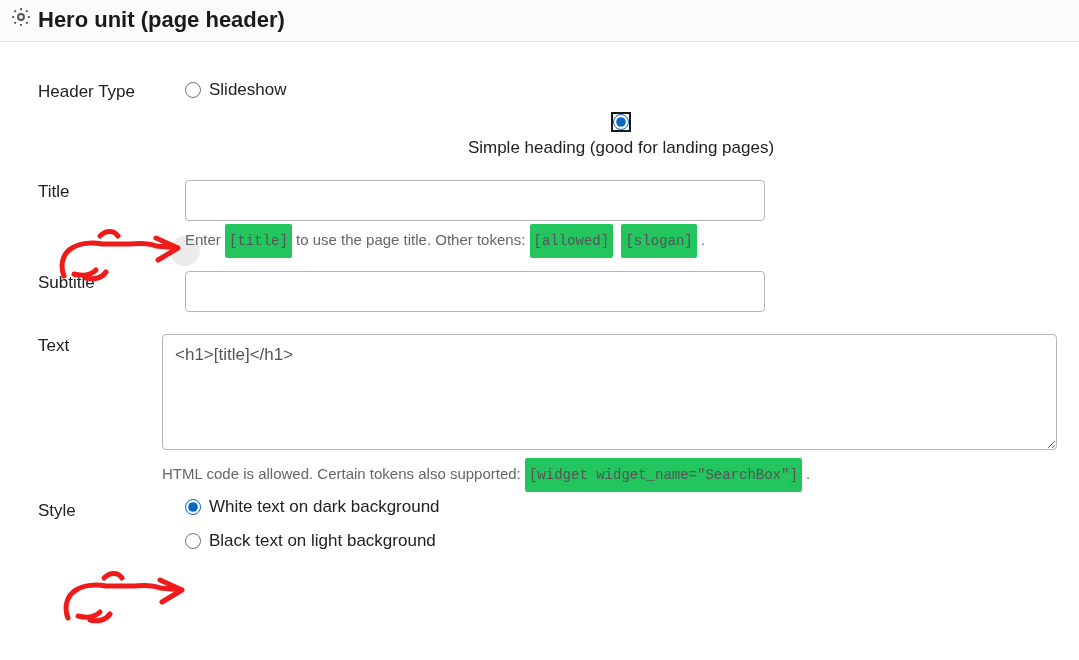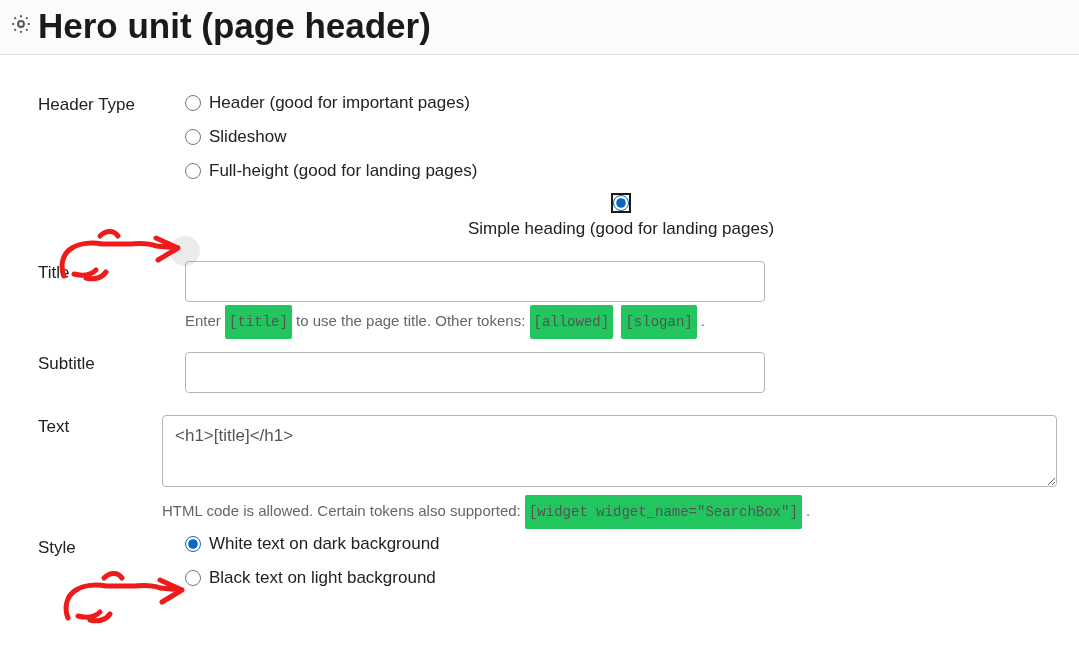--- a/index.html
+++ b/index.html
@@ -15,21 +15,21 @@
     }
     .panel-header {
       display: flex;
       align-items: center;
       gap: 6px;
       padding: 6px 10px 8px 10px;
       border-bottom: 1px solid #e2e2e2;
       background: #fbfbfb;
     }
     .panel-header h1 {
-      font-size: 35px;
+      font-size: 22px;
       font-weight: 700;
       color: #1a1a1a;
     }
     .gear-svg { width: 22px; height: 22px; color: #555; flex-shrink: 0; }
     .form {
       padding: 38px 10px 10px 10px;
     }
     .row {
       display: flex;
       align-items: flex-start;
@@ -64,21 +64,21 @@
       width: 580px;
       height: 41px;
       border: 1px solid #b5b5b5;
       border-radius: 4px;
       padding: 6px 10px;
       font-size: 16px;
       font-family: inherit;
     }
     .textarea {
       width: 895px;
-      height: 72px;
+      height: 116px;
       border: 1px solid #b5b5b5;
       border-radius: 4px;
       padding: 10px 12px;
       font-size: 17px;
       font-family: inherit;
       color: #555;
       resize: both;
     }
     .help-text {
       font-size: 15px;
@@ -124,29 +124,21 @@
   <h1>Hero unit (page header)</h1>
 </div>
 
 <div class="form">
 
   <div class="row">
     <div class="label-col">Header Type</div>
     <div class="field-col">
       <label class="radio-option">
         <input type="radio" name="ht" style="">
-        <span>Header (good for important pages)</span>
-      </label>
-      <label class="radio-option">
-        <input type="radio" name="ht" style="">
         <span>Slideshow</span>
-      </label>
-      <label class="radio-option">
-        <input type="radio" name="ht" style="">
-        <span>Full-height (good for landing pages)</span>
       </label>
       <label class="radio-option" style="position:relative;flex-direction:column;">
         <input type="radio" name="ht" checked="" style="outline: rgb(26, 26, 26) solid 2px; outline-offset: 0px;">
         <span>Simple heading (good for landing pages)</span>
       </label>
     </div>
   </div>
 
   <div class="row">
     <div class="label-col">Title</div>

